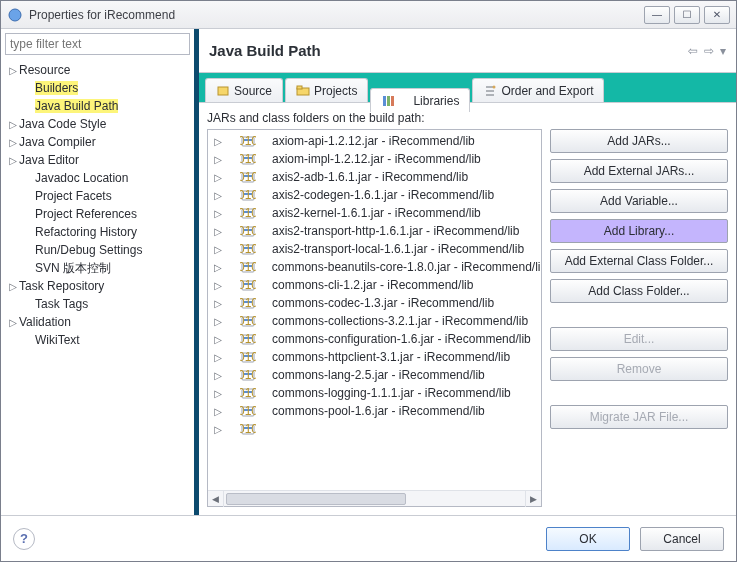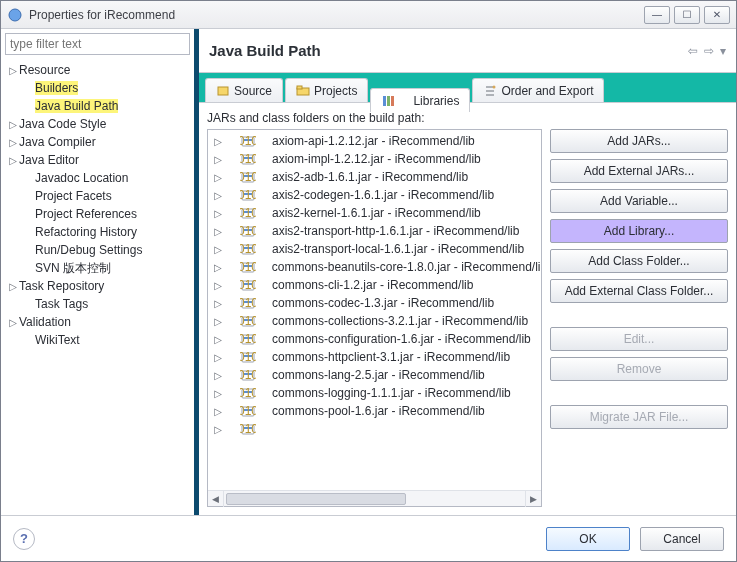--- a/index.html
+++ b/index.html
@@ -394,24 +394,24 @@
             <div class="btn">
                 <span>Add External JARs...</span>
               </div>
             <div class="btn">
                 <span>Add Variable...</span>
               </div>
             <div class="btn hl">
                 <span>Add Library...</span>
               </div>
             <div class="btn">
+                <span>Add External Class Folder...</span>
+              </div>
+            <div class="btn">
                 <span>Add Class Folder...</span>
-              </div>
-            <div class="btn">
-                <span>Add External Class Folder...</span>
               </div>
             <div class="spacer"></div>
             <div class="btn disabled">
                 <span>Edit...</span>
               </div>
             <div class="btn disabled">
                 <span>Remove</span>
               </div>
             <div class="spacer"></div>
             <div class="btn disabled">

